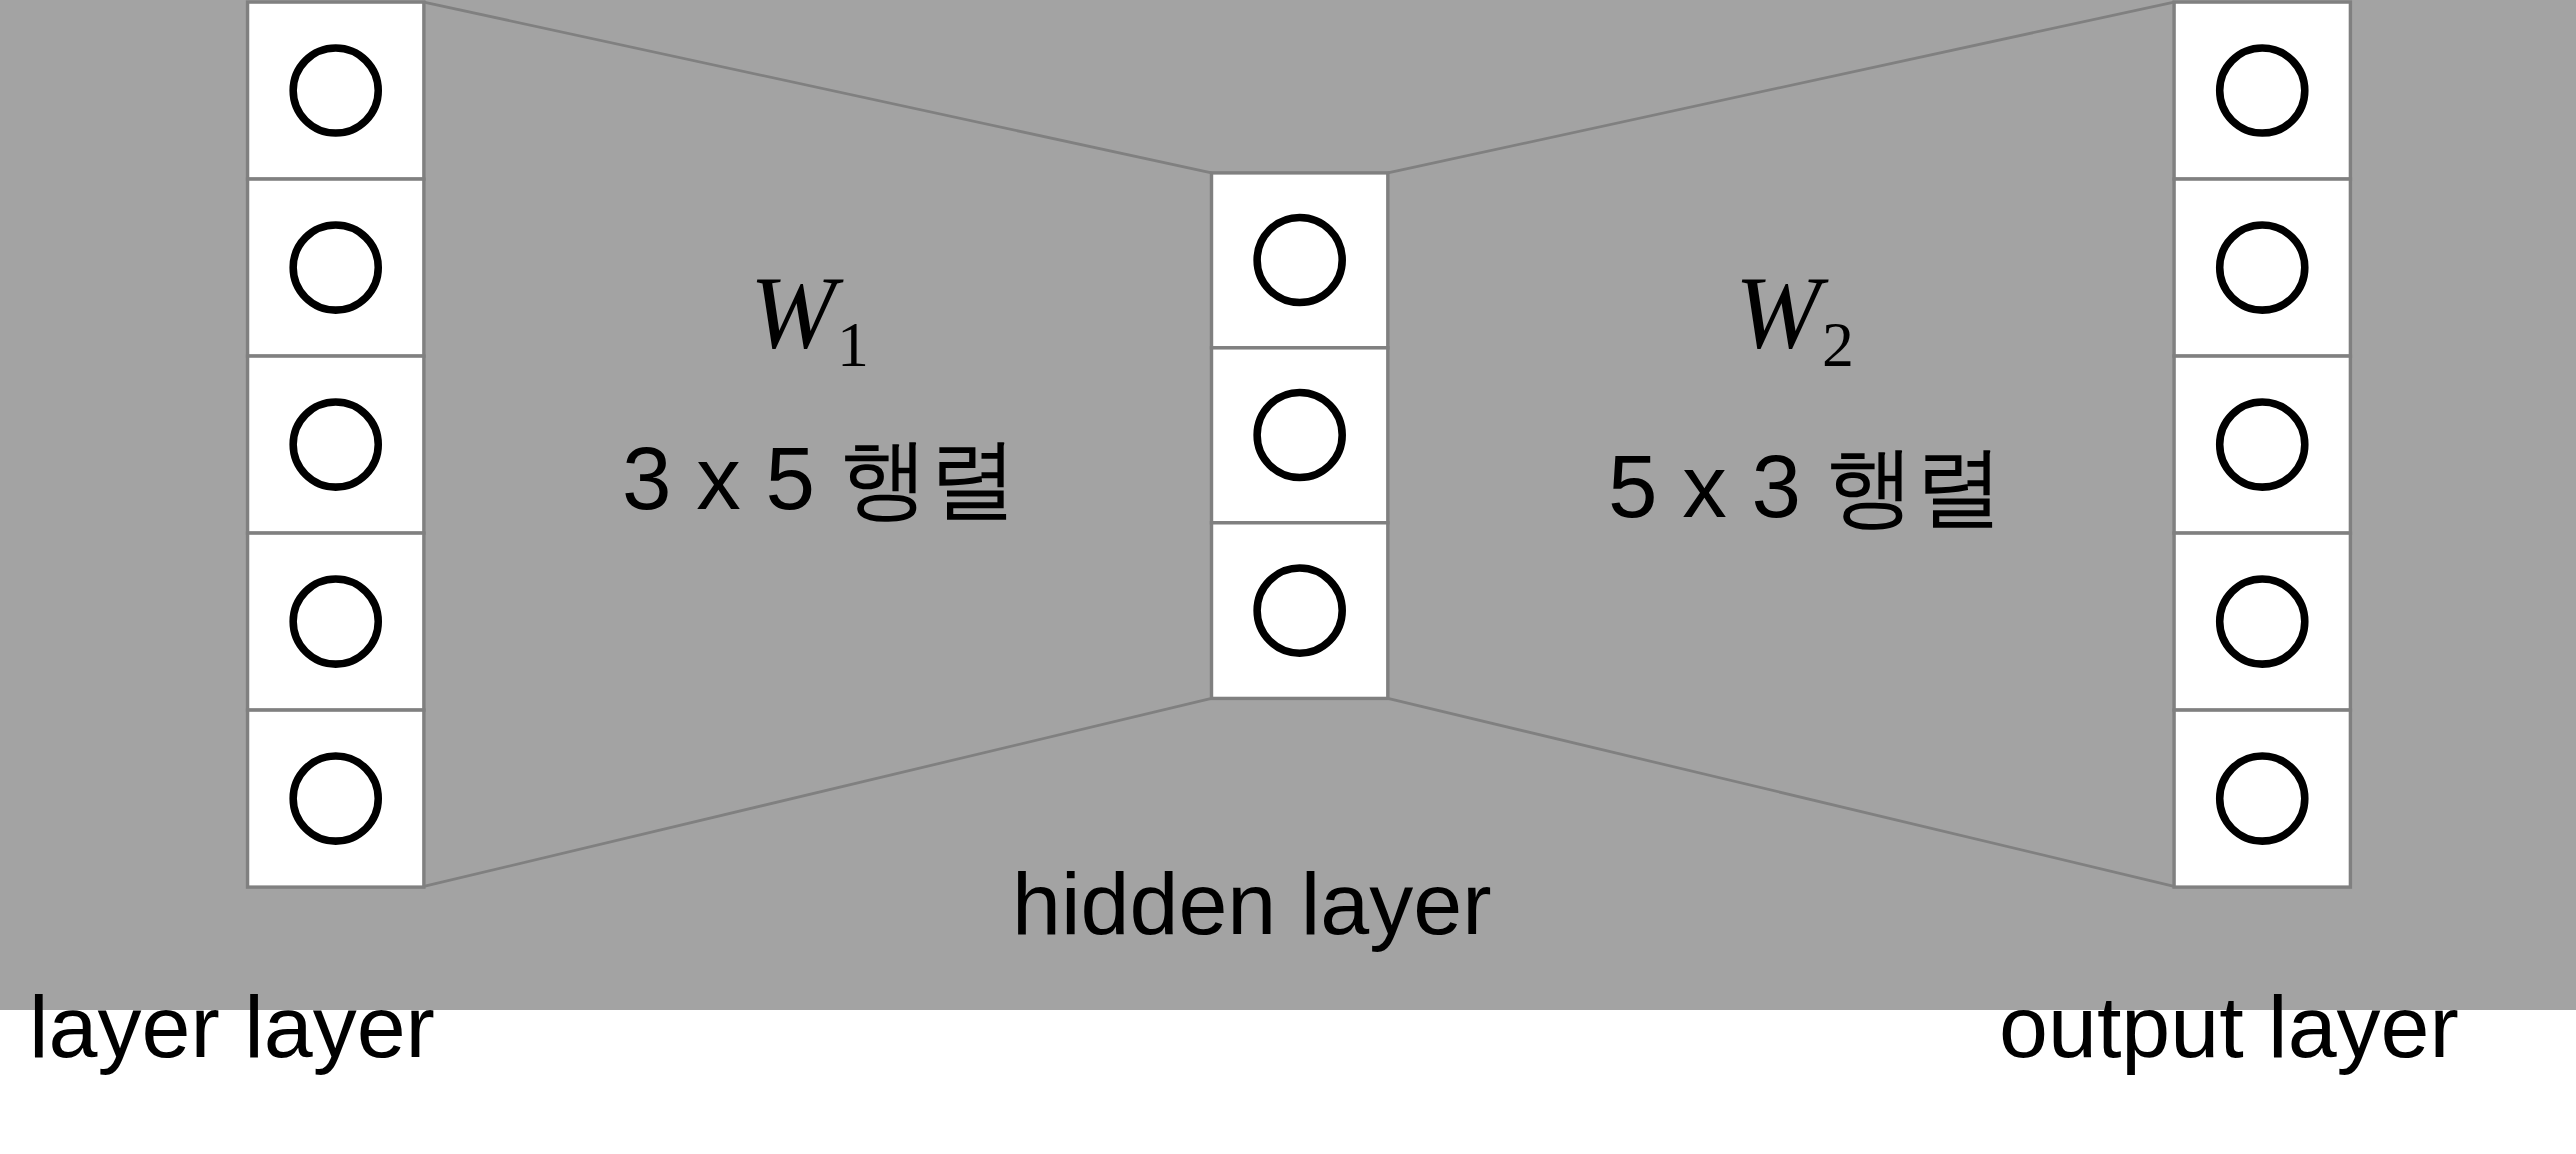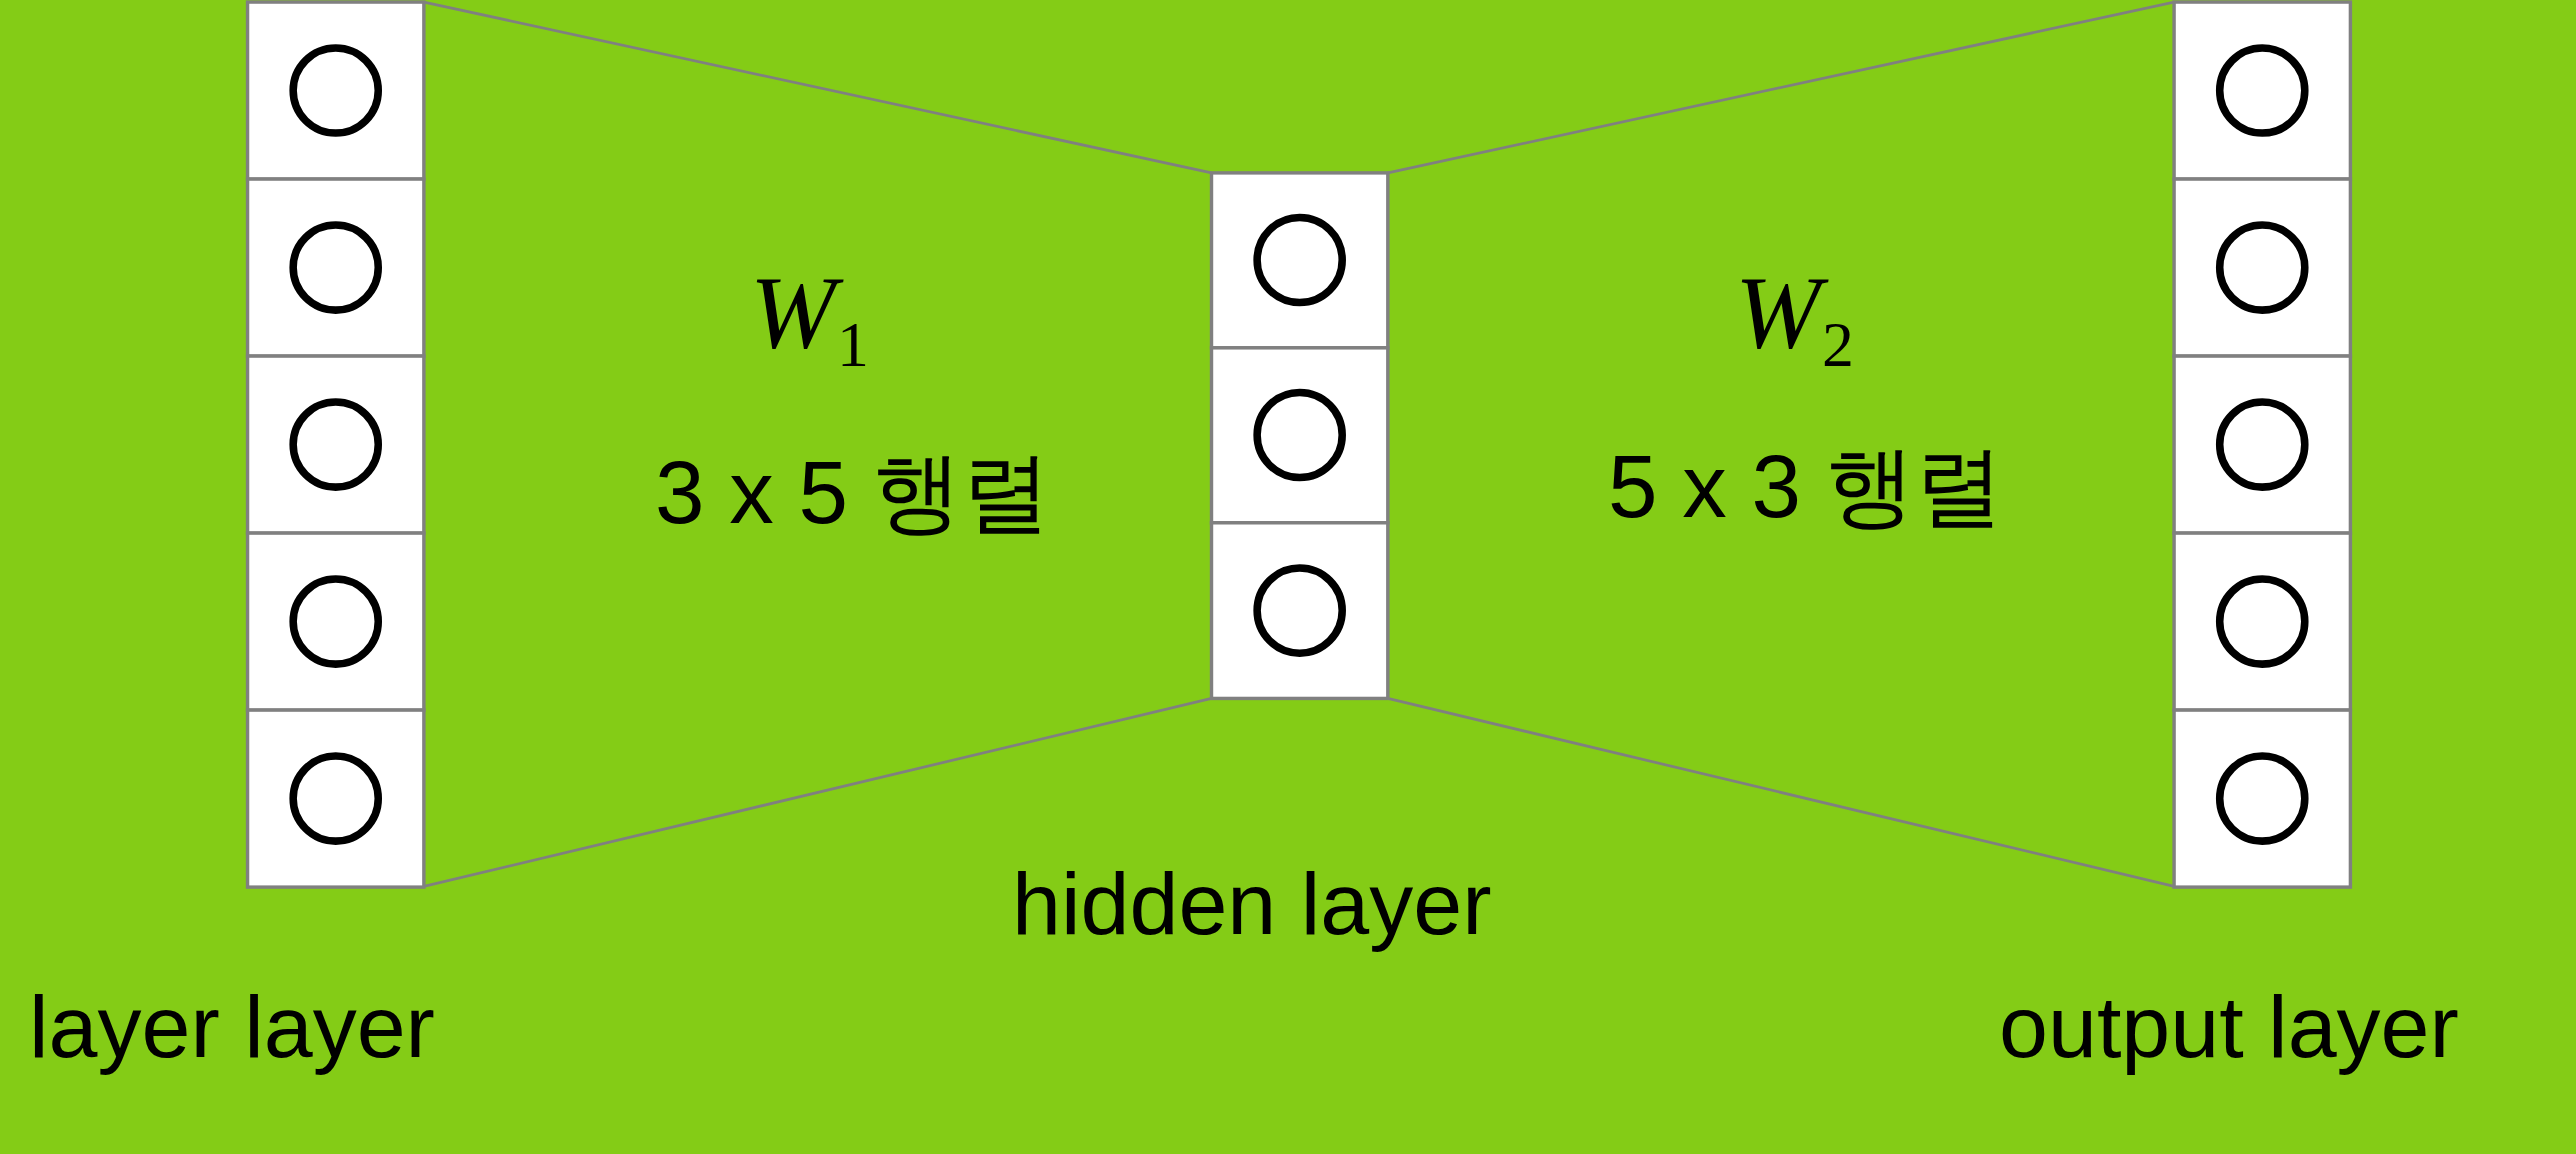--- a/index.html
+++ b/index.html
@@ -9,22 +9,22 @@
   }
   body {
     width: 2576px;
     height: 1154px;
     overflow: hidden;
     font-family: "Liberation Sans", sans-serif;
   }
   #diagram-root {
     position: relative;
     width: 2576px;
-    height: 1154px;
-    background: #84cc16;
+    height: 1010px;
+    background: #a3a3a3;
   }
   svg.nn-svg {
     position: absolute;
     top: 0;
     left: 0;
     width: 2576px;
     height: 1154px;
     display: block;
   }
   .cell-rect {
@@ -69,21 +69,21 @@
     vertical-align: baseline;
     position: relative;
     top: 0.30em;
     left: 0.02em;
   }
   #lbl-input  { left: 29px;   top: 983px; }
   #lbl-hidden { left: 1012px; top: 860px; }
   #lbl-output { left: 1989px; top: 983px; margin-left: 10px; }
   #lbl-w1     { left: 750px; top: 261px; }
   #lbl-w2     { left: 1735px; top: 261px; text-align: center; }
-  #lbl-m1     { left: 622px;  top: 448px; margin-left: 33px; }
+  #lbl-m1     { left: 622px;  top: 434px; }
   #lbl-m2     { left: 1608px; top: 442px; }
 </style>
 </head>
 <body>
 
 <div id="diagram-root">
 
   <svg class="nn-svg" viewBox="0 0 3753 1682" xmlns="http://www.w3.org/2000/svg">
 
     <g>

